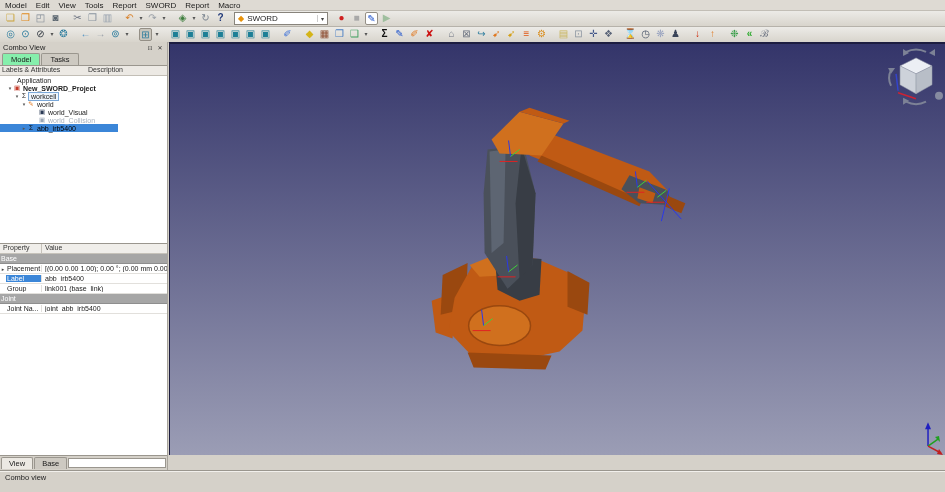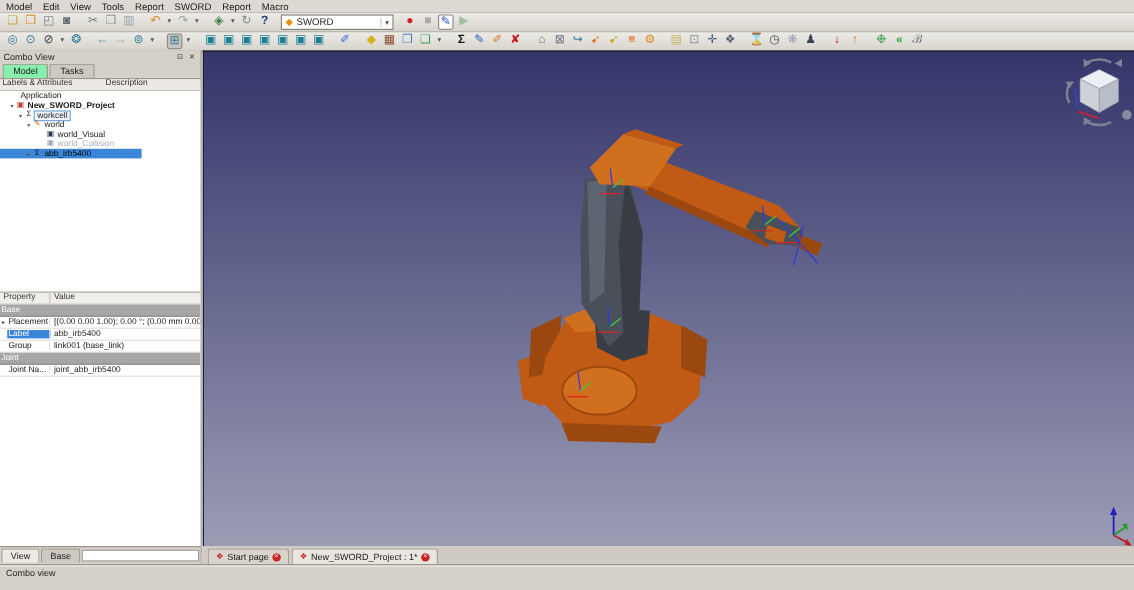--- a/index.html
+++ b/index.html
@@ -287,30 +287,17 @@
         <line x1="759" y1="404" x2="759" y2="386" stroke="#2020c0" stroke-width="1.5"></line>
         <polygon points="756,387 762,387 759,380" fill="#2020c0"></polygon>
         <line x1="759" y1="404" x2="769" y2="397" stroke="#20a020" stroke-width="1.5"></line>
         <polygon points="766,395 771,400 770,394" fill="#20a020"></polygon>
         <line x1="759" y1="404" x2="772" y2="411" stroke="#c02020" stroke-width="1.5"></line>
         <polygon points="770,407 774,413 768,412" fill="#c02020"></polygon>
       </g>
     </svg>
   </div>
 
-  <div class="mdi-bar">
-    <div style="display:contents">
-      
-    <span class="mdi-tab">
-        <span class="fc-icon">❖</span>
-        <span>Start page</span>
-        <span class="close-dot">×</span>
-      </span><span class="mdi-tab active">
-        <span class="fc-icon">❖</span>
-        <span>New_SWORD_Project : 1*</span>
-        <span class="close-dot">×</span>
-      </span></div>
-  </div>
 </div>
 
 <div class="report">
   <div class="report-title">Combo view</div>
 </div>
 
 </body></html>

